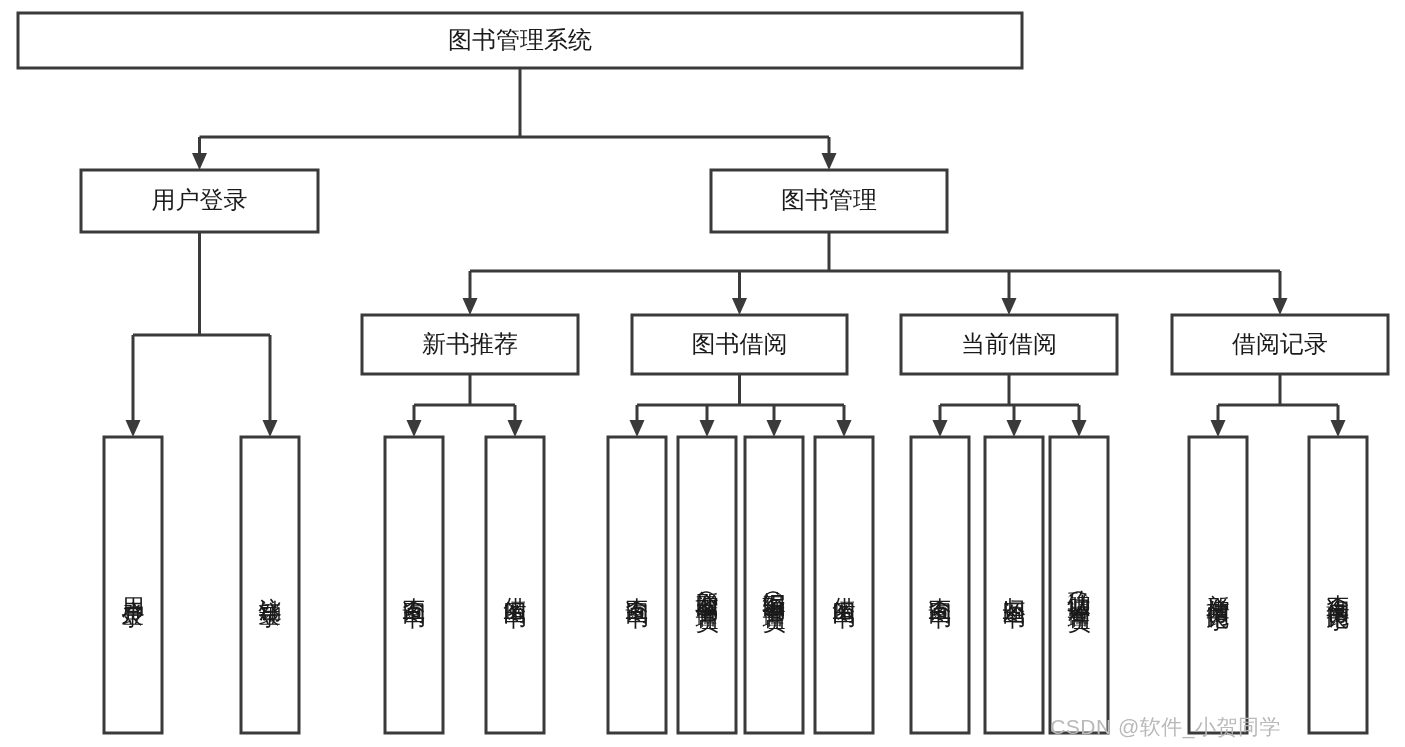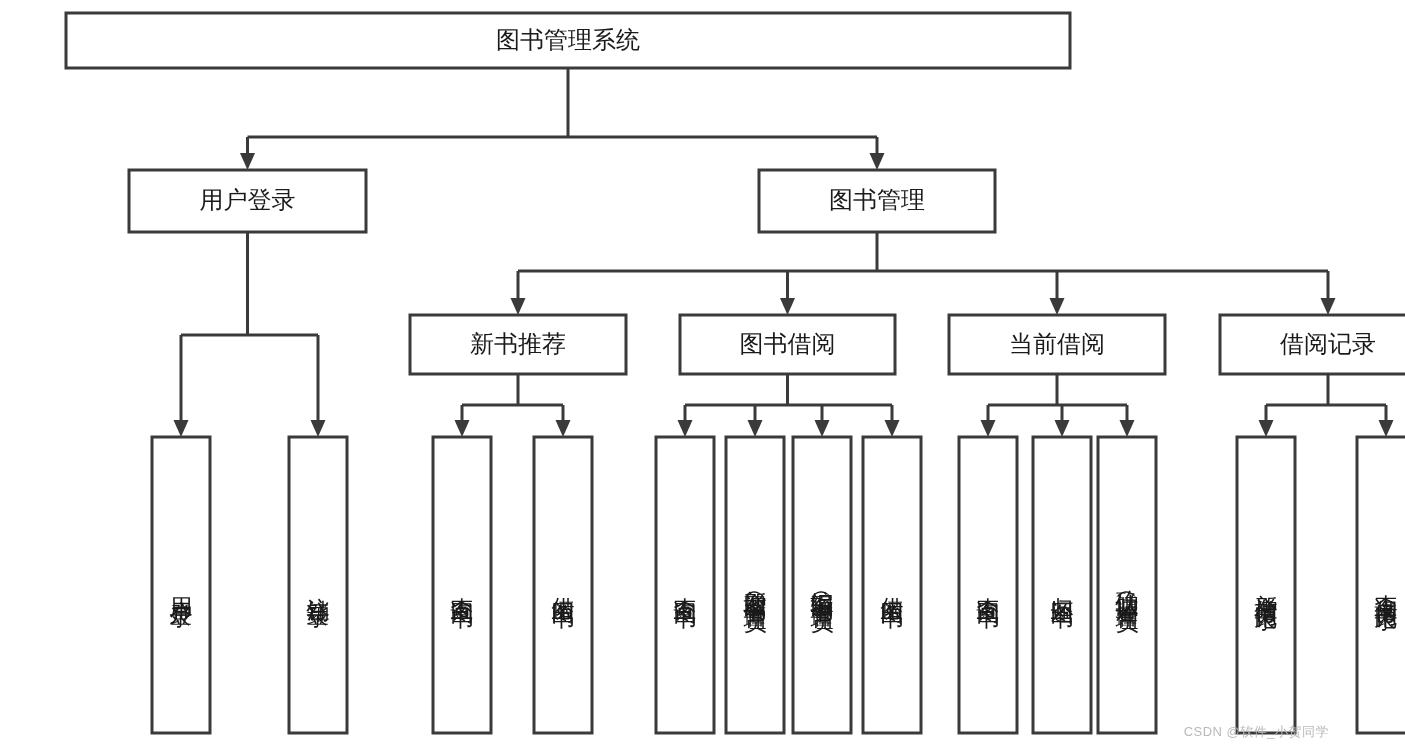--- a/index.html
+++ b/index.html
@@ -13,21 +13,20 @@
     font-family: "Liberation Sans", sans-serif;
     position: relative;
     overflow: hidden;
   }
   #diagram-root {
     position: absolute;
     left: 0;
     top: 0;
     width: 1295px;
     height: 747px;
-    margin-left: 48px;
   }
   svg.chart-svg {
     display: block;
     width: 1405px;
     height: 747px;
   }
   .node-box {
     fill: #ffffff;
     stroke: #3a3a3a;
     stroke-width: 3;
@@ -67,21 +66,21 @@
     color: #1a1a1a;
     letter-spacing: 3px;
     white-space: nowrap;
     pointer-events: none;
   }
   .watermark {
     position: absolute;
     right: 14px;
     bottom: 6px;
     font-family: "Liberation Sans", sans-serif;
-    font-size: 13px;
+    font-size: 21px;
     color: #b9b9b9;
     white-space: nowrap;
     letter-spacing: 0.5px;
   }
 </style>
 </head>
 <body>
 
 <div id="diagram-root">
   <svg class="chart-svg" viewBox="0 0 1405 747">

